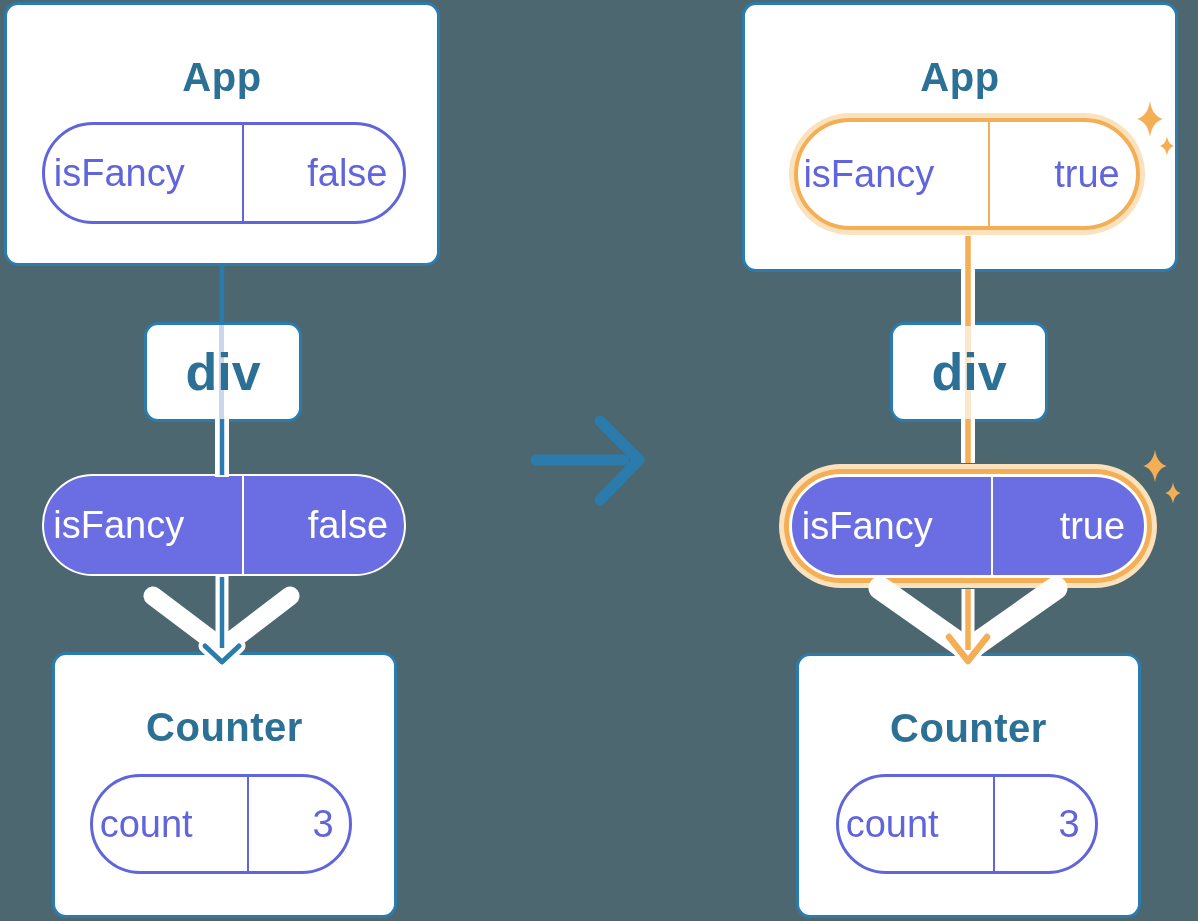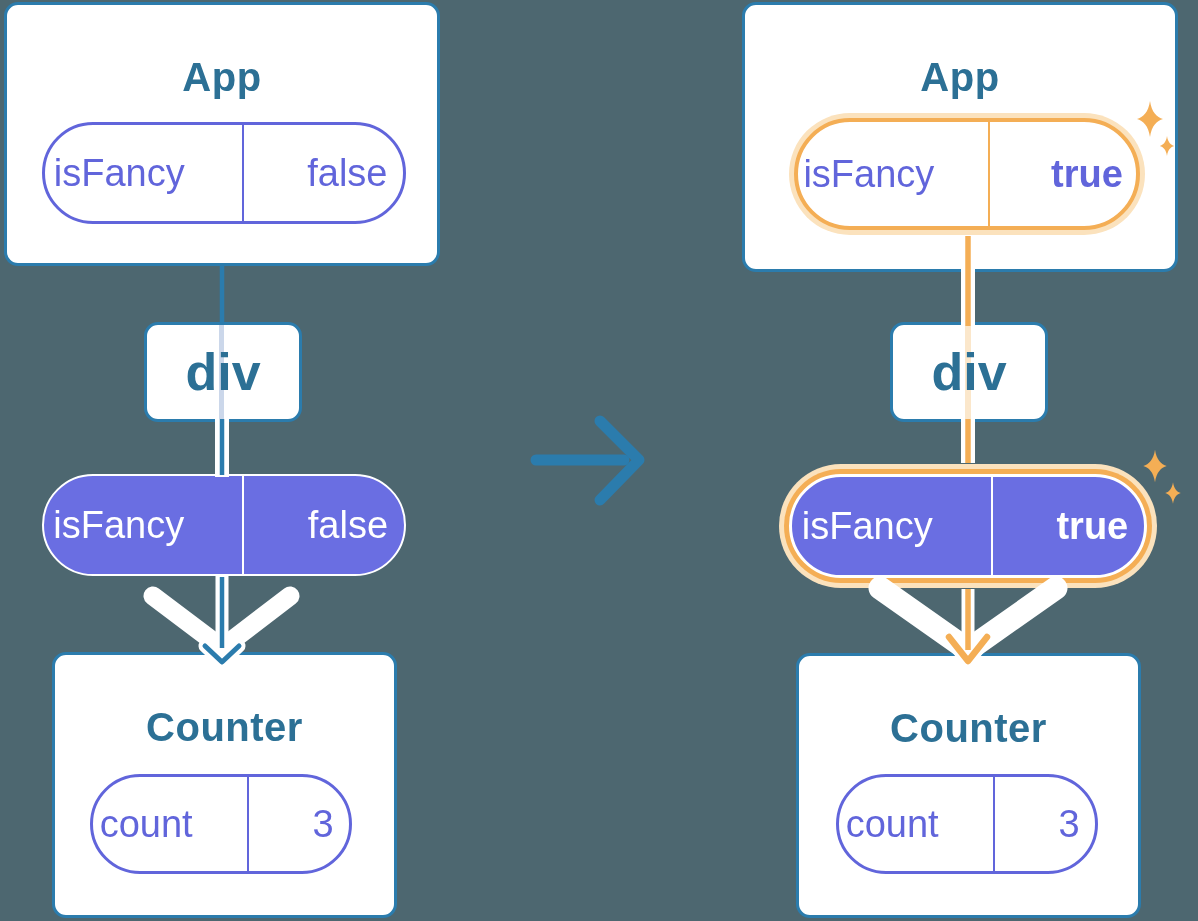--- a/index.html
+++ b/index.html
@@ -70,21 +70,21 @@
     color: #ffffff;
   }
   .pill-filled .divider { background: #ffffff; }
 
   
   .pill-filled.ringed {
     border: 3px solid #ffffff;
     box-shadow: 0 0 0 5px var(--orange, #F4AE55), 0 0 0 10px var(--peach, #FBE2BD);
   }
 
-  .bold-val { font-weight: 700; }
+  .bold-val { font-weight: 400; }
 
   .div-box {
     position: absolute;
     background: #ffffff;
     border: 3px solid var(--stroke-blue, #2B7CAD);
     border-radius: 14px;
     display: flex;
     align-items: center;
     justify-content: center;
     color: var(--title-blue, #2C7095);

